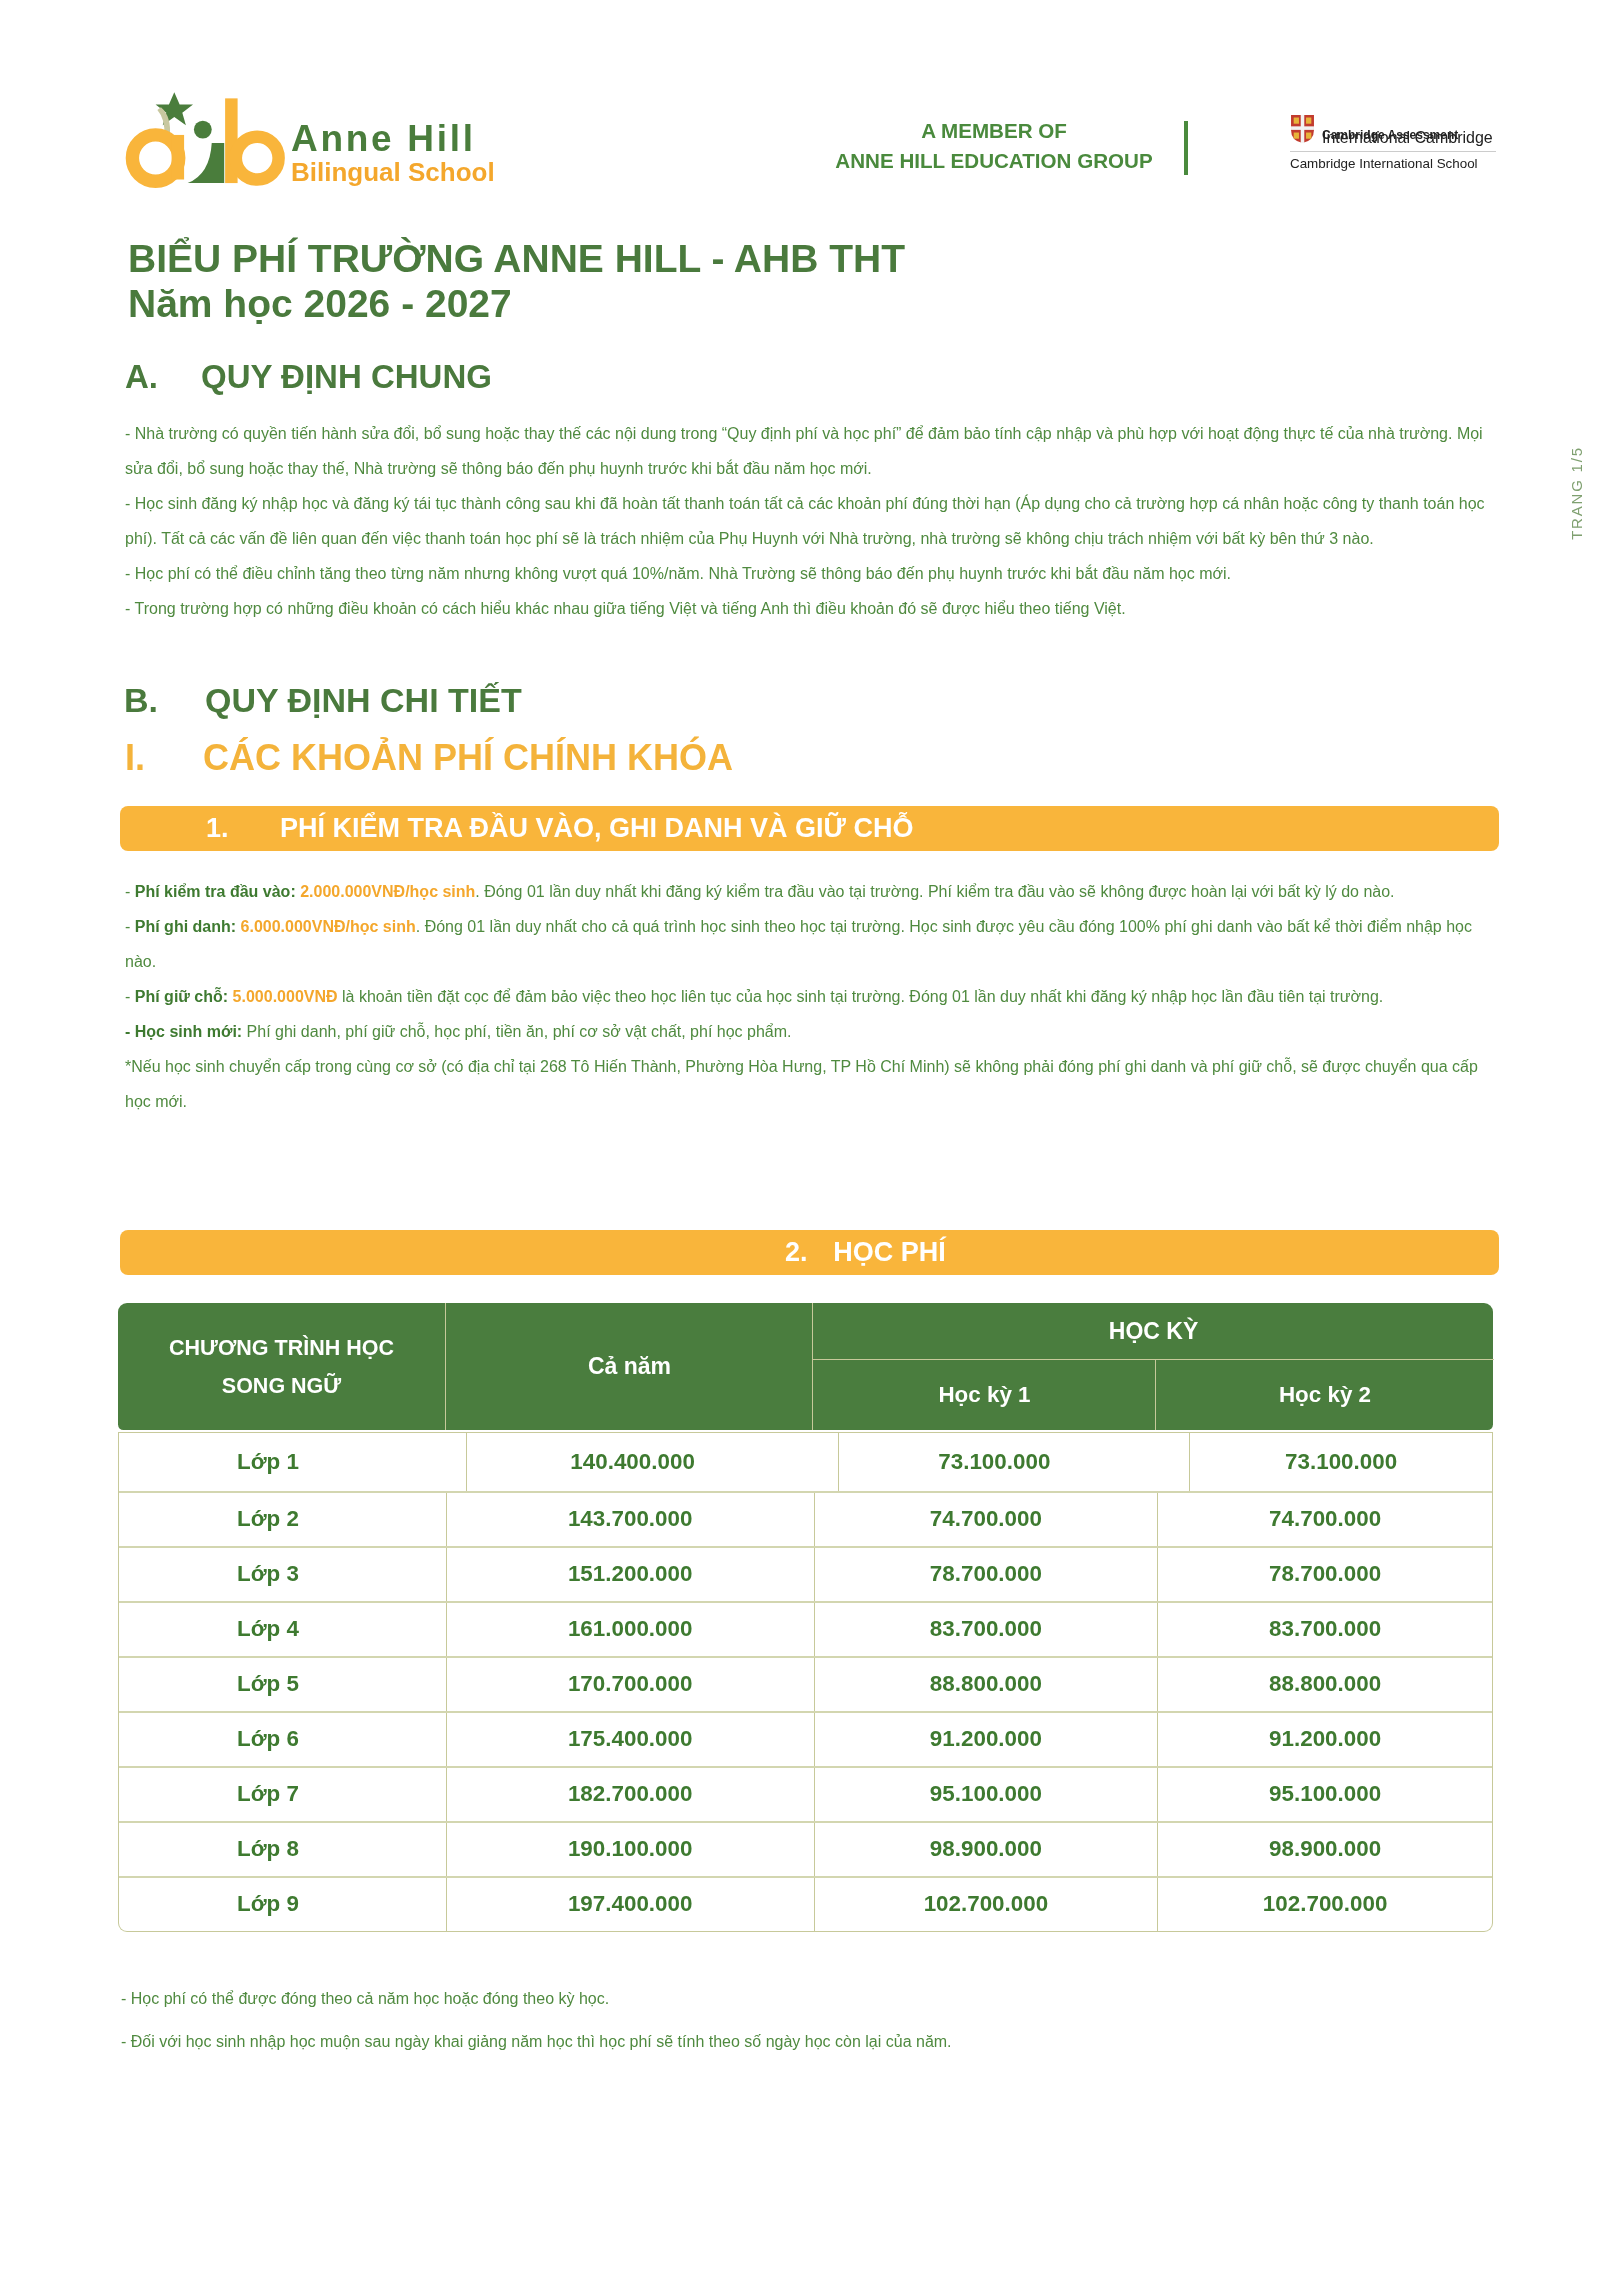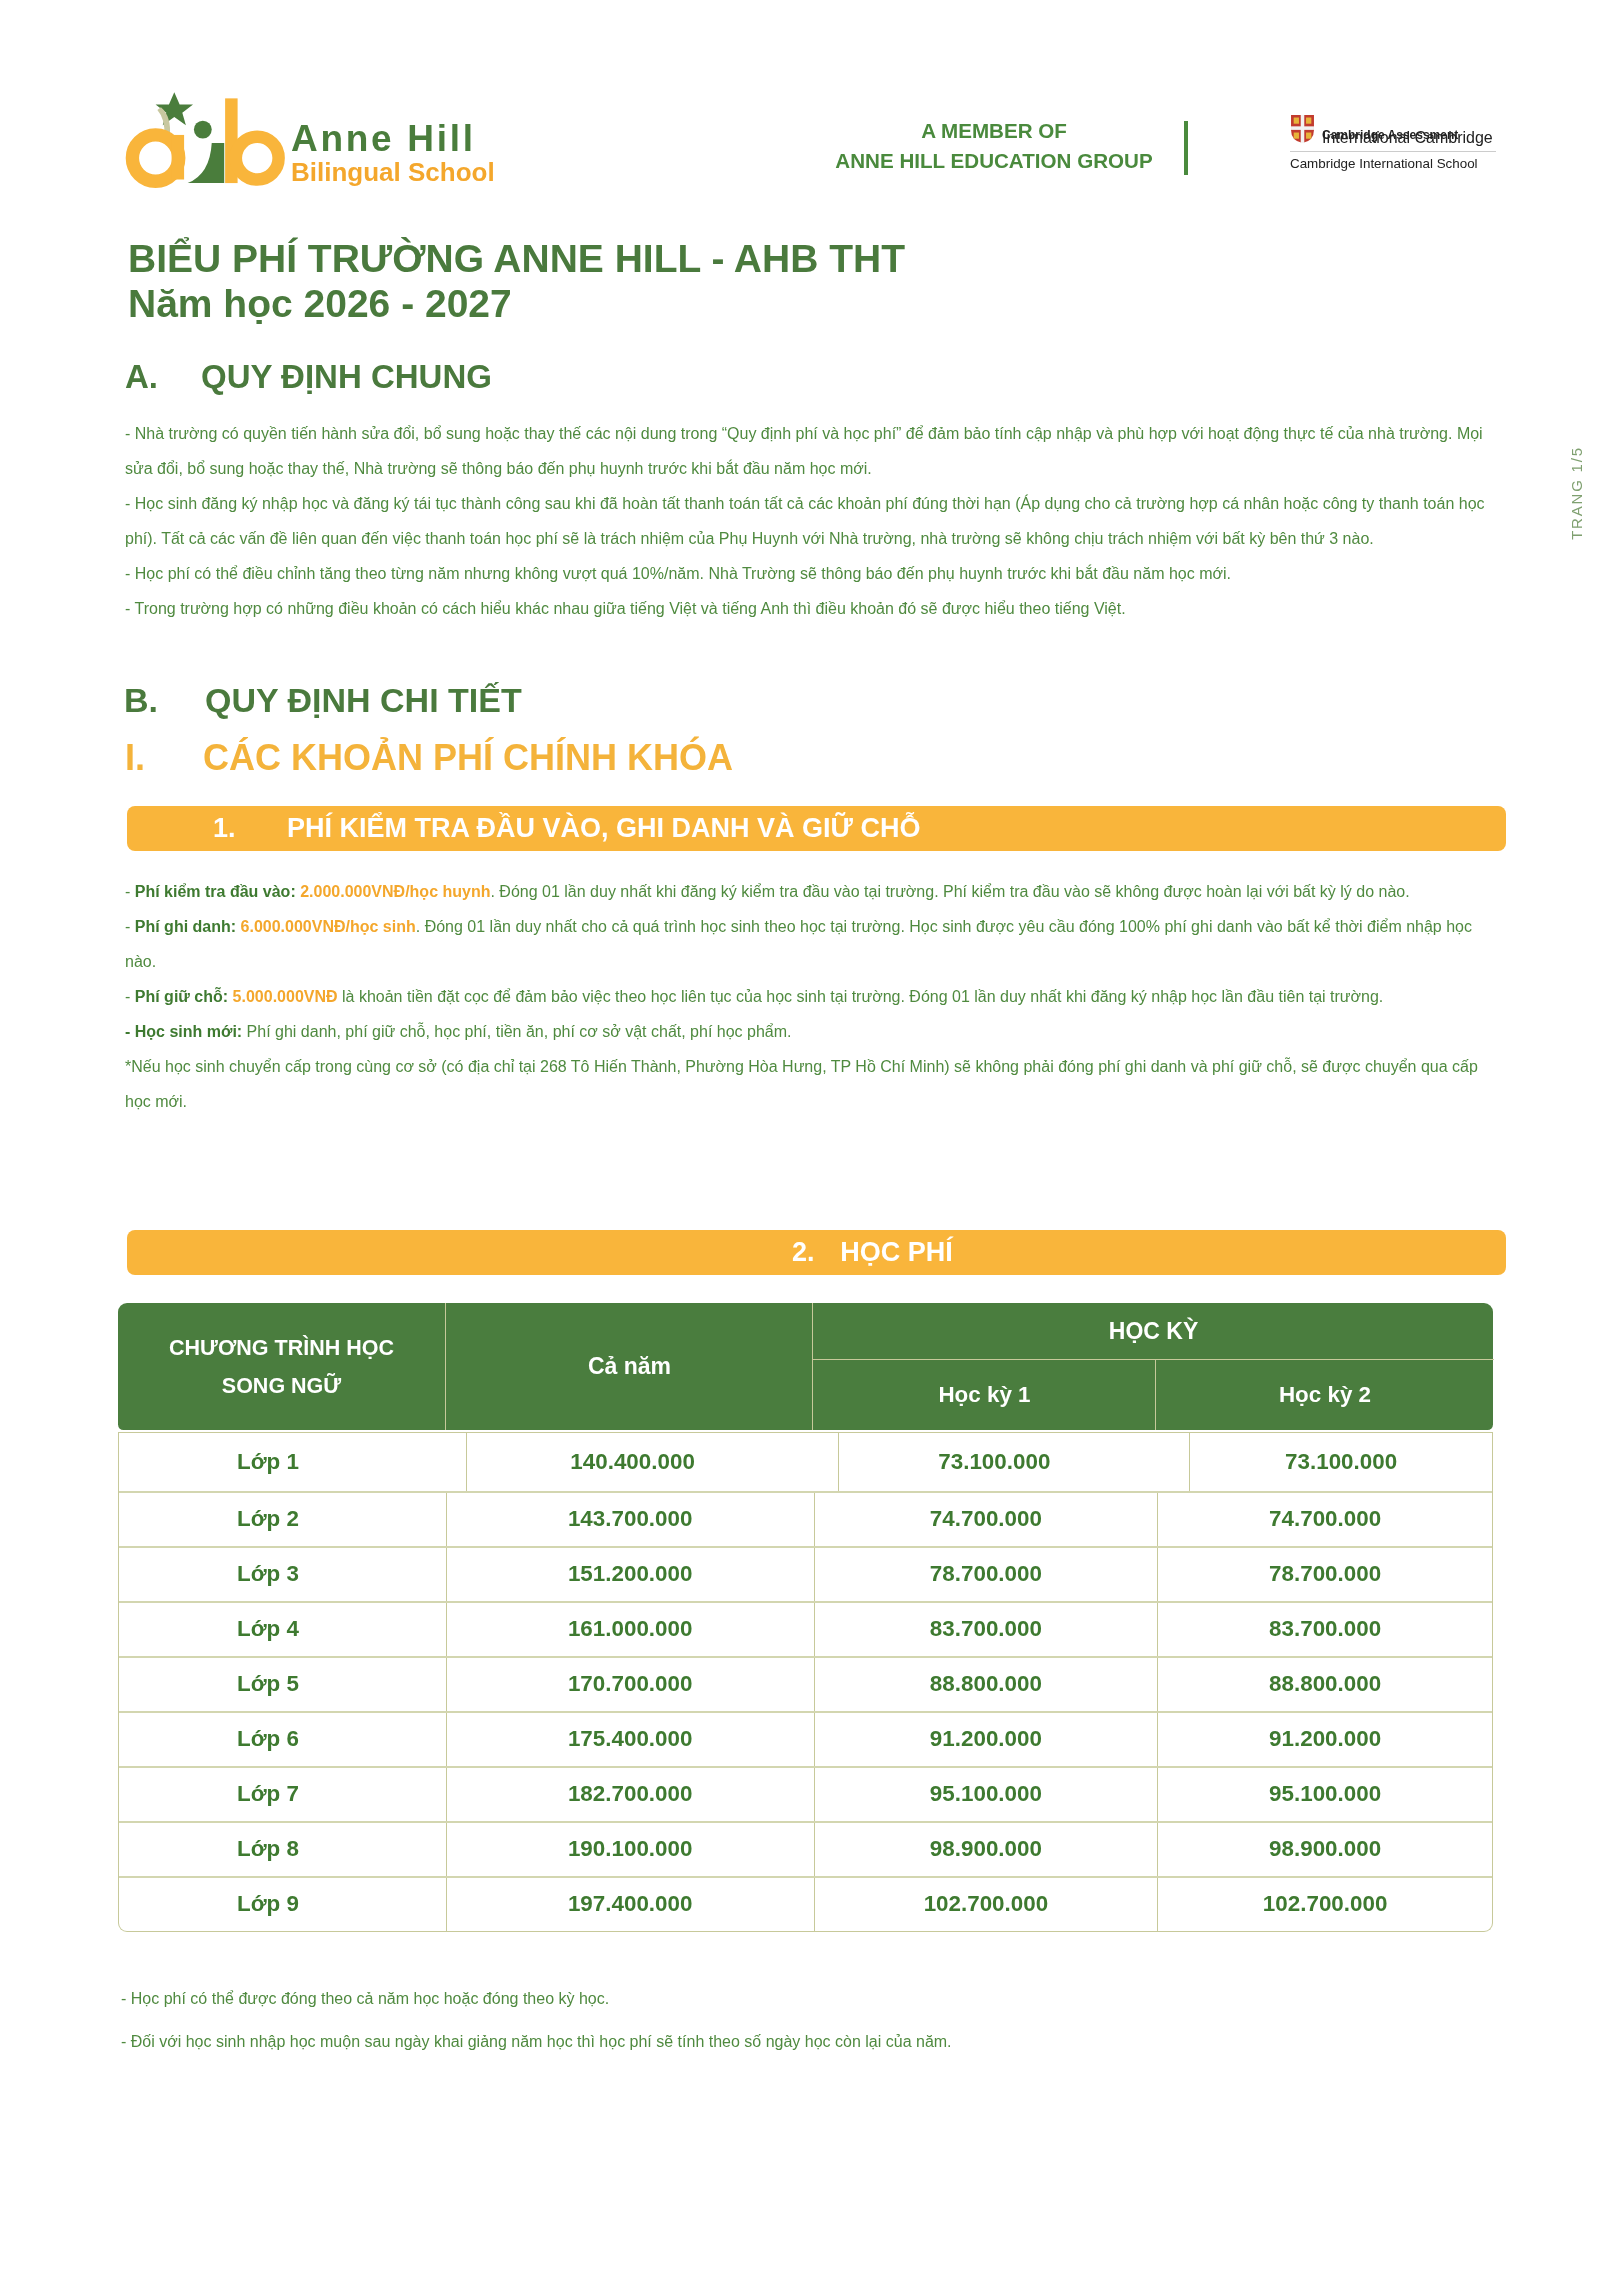--- a/index.html
+++ b/index.html
@@ -29,21 +29,21 @@
     .h-a .num { display: inline-block; width: 76px; }
 
     .para { left: 125px; width: 1379px; font-size: 16px; color: #4f8a3f; line-height: 35px; }
     .sec-a { top: 416px; }
 
     .h-b { left: 124px; top: 681px; font-size: 34px; font-weight: bold; color: #4a7a3d; }
     .h-b .num { display: inline-block; width: 81px; }
     .h-i { left: 125px; top: 737px; font-size: 36px; font-weight: bold; color: #f4b33b; }
     .h-i .num { display: inline-block; width: 78px; }
 
-    .band { left: 120px; width: 1379px; height: 45px; background: #f9b53b; border-radius: 8px; color: #fff; font-weight: bold; font-size: 27px; line-height: 45px; margin-left: 7px; }
+    .band { left: 120px; width: 1379px; height: 45px; background: #f9b53b; border-radius: 8px; color: #fff; font-weight: bold; font-size: 27px; line-height: 45px; }
     .band .num { display: inline-block; width: 74px; margin-left: 86px; }
     .band1 { top: 806px; }
     .band2 { top: 1230px; text-align: center; }
 
     .sec-1 { top: 874px; }
     .b-green { color: #3e7a30; font-weight: bold; }
     .b-orange { color: #f4a72c; font-weight: bold; }
 
     
     .tbl { left: 118px; top: 1303px; width: 1375px; }
@@ -140,21 +140,21 @@
   <span class="num">I.</span><span>CÁC KHOẢN PHÍ CHÍNH KHÓA</span>
 </div>
 
 <div class="abs band band1">
   <span class="num">1.</span><span>PHÍ KIỂM TRA ĐẦU VÀO, GHI DANH VÀ GIỮ CHỖ</span>
 </div>
 
 <div class="abs para sec-1">
   <div>
     <span>- </span><span class="b-green">Phí kiểm tra đầu vào:</span>
-    <span class="b-orange">2.000.000VNĐ/học huynh</span><span>. Đóng 01 lần duy nhất khi đăng ký kiểm tra đầu vào tại trường. Phí kiểm tra đầu vào sẽ không được hoàn lại với bất kỳ lý do nào.</span>
+    <span class="b-orange">2.000.000VNĐ/học sinh</span><span>. Đóng 01 lần duy nhất khi đăng ký kiểm tra đầu vào tại trường. Phí kiểm tra đầu vào sẽ không được hoàn lại với bất kỳ lý do nào.</span>
   </div>
   <div>
     <span>- </span><span class="b-green">Phí ghi danh:</span>
     <span class="b-orange">6.000.000VNĐ/học sinh</span><span>. Đóng 01 lần duy nhất cho cả quá trình học sinh theo học tại trường. Học sinh được yêu cầu đóng 100% phí ghi danh vào bất kể thời điểm nhập học nào.</span>
   </div>
   <div>
     <span>- </span><span class="b-green">Phí giữ chỗ:</span>
     <span class="b-orange">5.000.000VNĐ</span><span> là khoản tiền đặt cọc để đảm bảo việc theo học liên tục của học sinh tại trường. Đóng 01 lần duy nhất khi đăng ký nhập học lần đầu tiên tại trường.</span>
   </div>
   <div>

